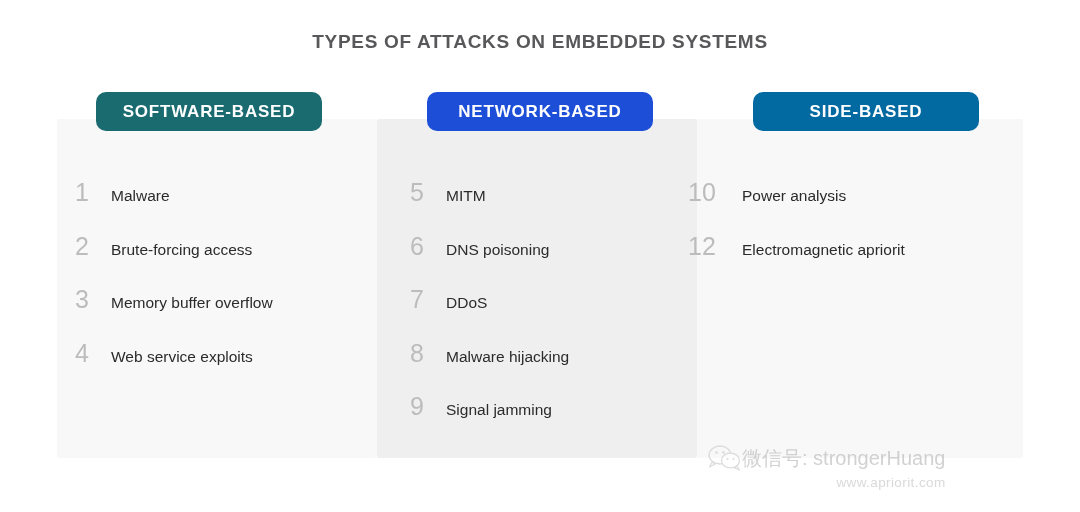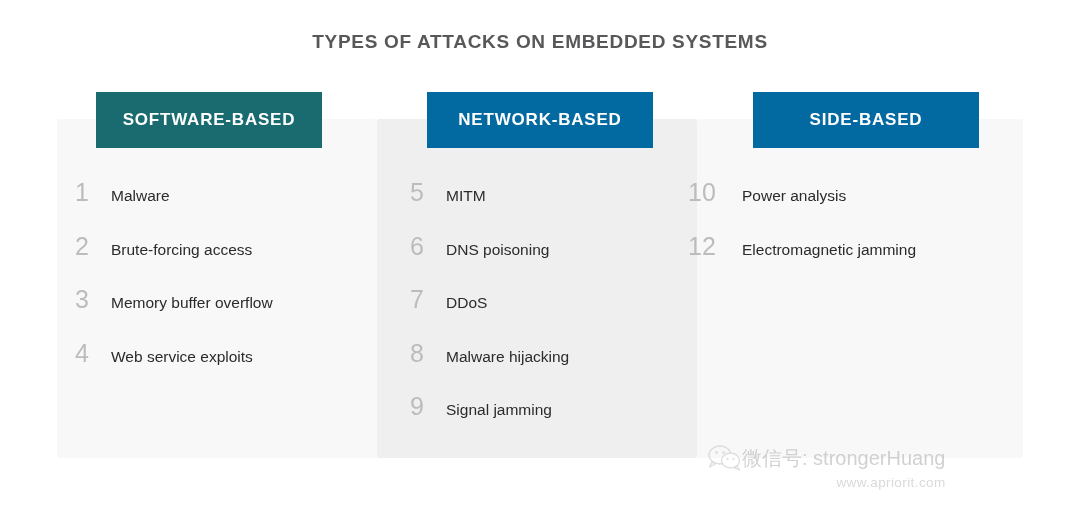--- a/index.html
+++ b/index.html
@@ -57,40 +57,40 @@
   #panel-side {
     left: 697px;
     width: 326px;
     background: #f8f8f8;
   }
 
   
   .col-header {
     position: absolute;
     top: 92px;
-    height: 56px;
-    border-radius: 0;
+    height: 39px;
+    border-radius: 10px;
     display: flex;
     align-items: center;
     justify-content: center;
     color: #ffffff;
     font-size: 17px;
     font-weight: bold;
     letter-spacing: 0.8px;
     white-space: nowrap;
   }
   #header-software {
     left: 96px;
     width: 226px;
     background: #196b70;
   }
   #header-network {
     left: 427px;
     width: 226px;
-    background: #0369a1;
+    background: #1d4ed8;
   }
   #header-side {
     left: 753px;
     width: 226px;
     background: #0369a1;
   }
 
   
   .attack-list {
     position: absolute;
@@ -212,21 +212,21 @@
     </div>
   </div>
 
   <div class="attack-list" id="list-side">
     <div class="attack-item">
       <span class="item-number">10</span>
       <span class="item-label">Power analysis</span>
     </div>
     <div class="attack-item">
       <span class="item-number">12</span>
-      <span class="item-label">Electromagnetic jamming</span>
+      <span class="item-label">Electromagnetic apriorit</span>
     </div>
   </div>
 
   <div id="watermark">
     <div id="watermark-line1">
       <span id="wechat-icon">
         <svg viewBox="0 0 34 28" width="34" height="28" xmlns="http://www.w3.org/2000/svg">
           <ellipse cx="12" cy="11" rx="11" ry="9" fill="none" stroke="#c9c9c9" stroke-width="1.3"></ellipse>
           <path d="M4 18 L1.5 23 L7 20.2 Z" fill="none" stroke="#c9c9c9" stroke-width="1.3" stroke-linejoin="round"></path>
           <circle cx="8.5" cy="8.5" r="1.3" fill="#c9c9c9"></circle>

